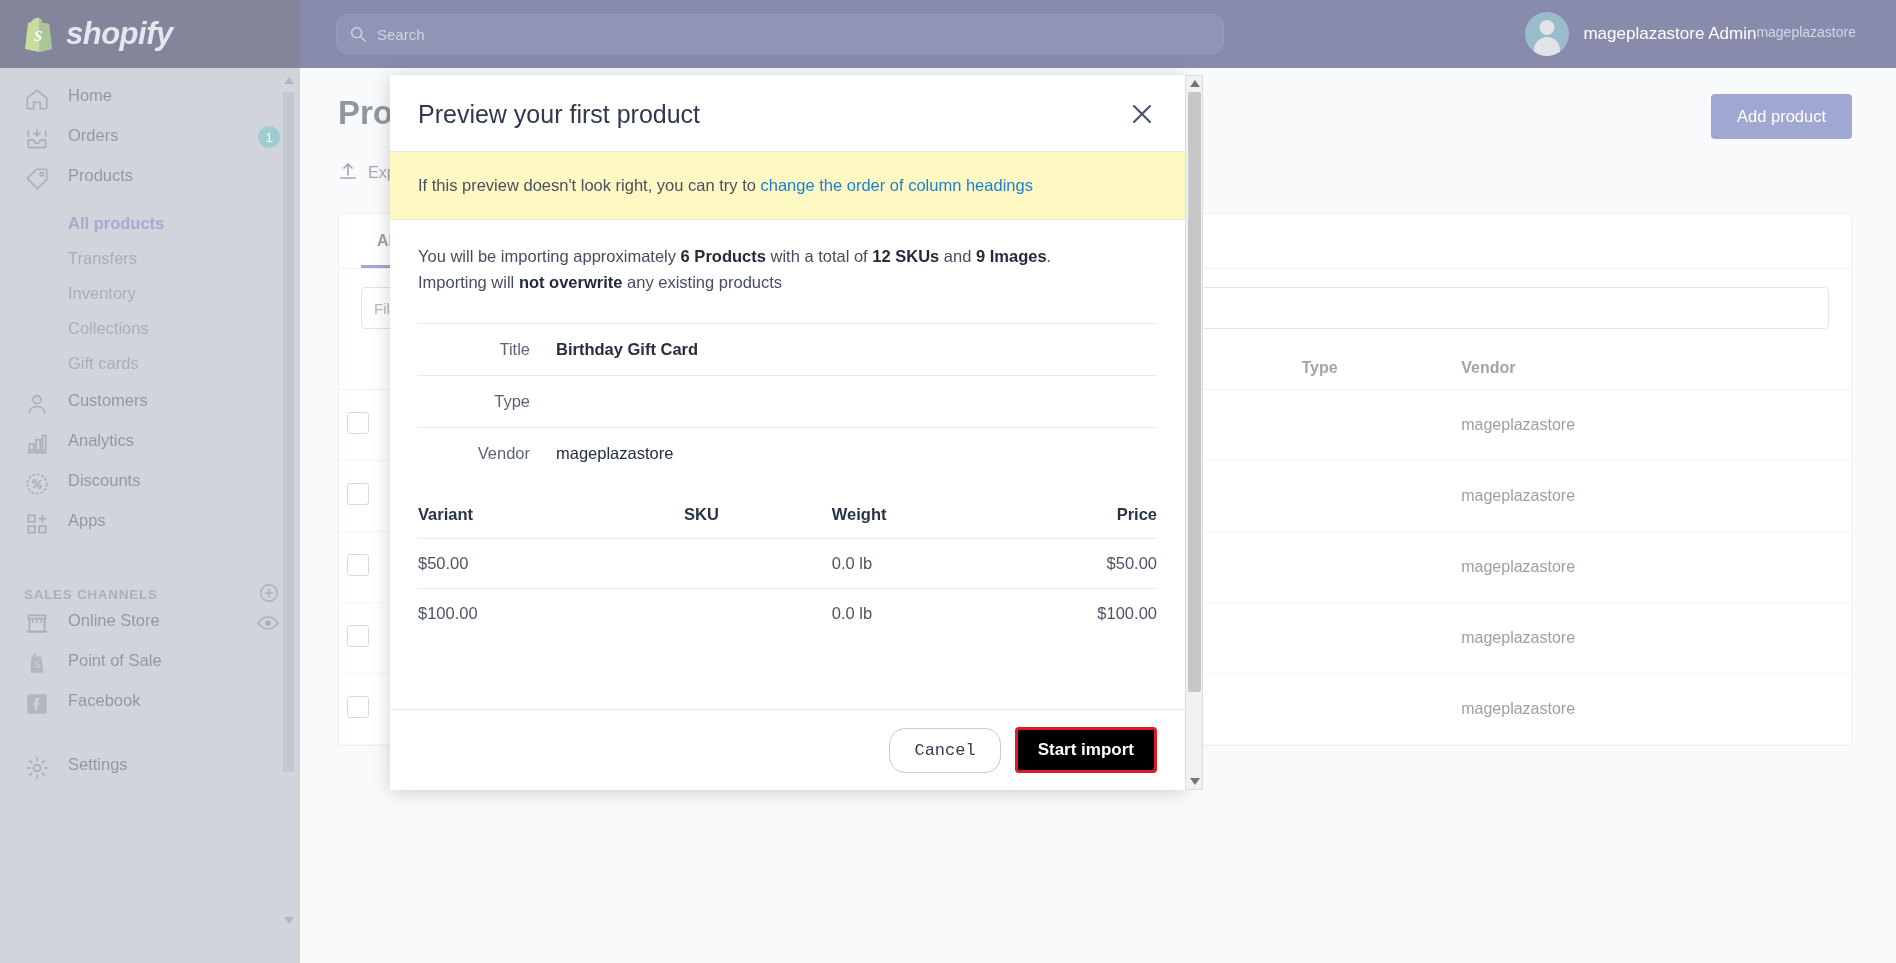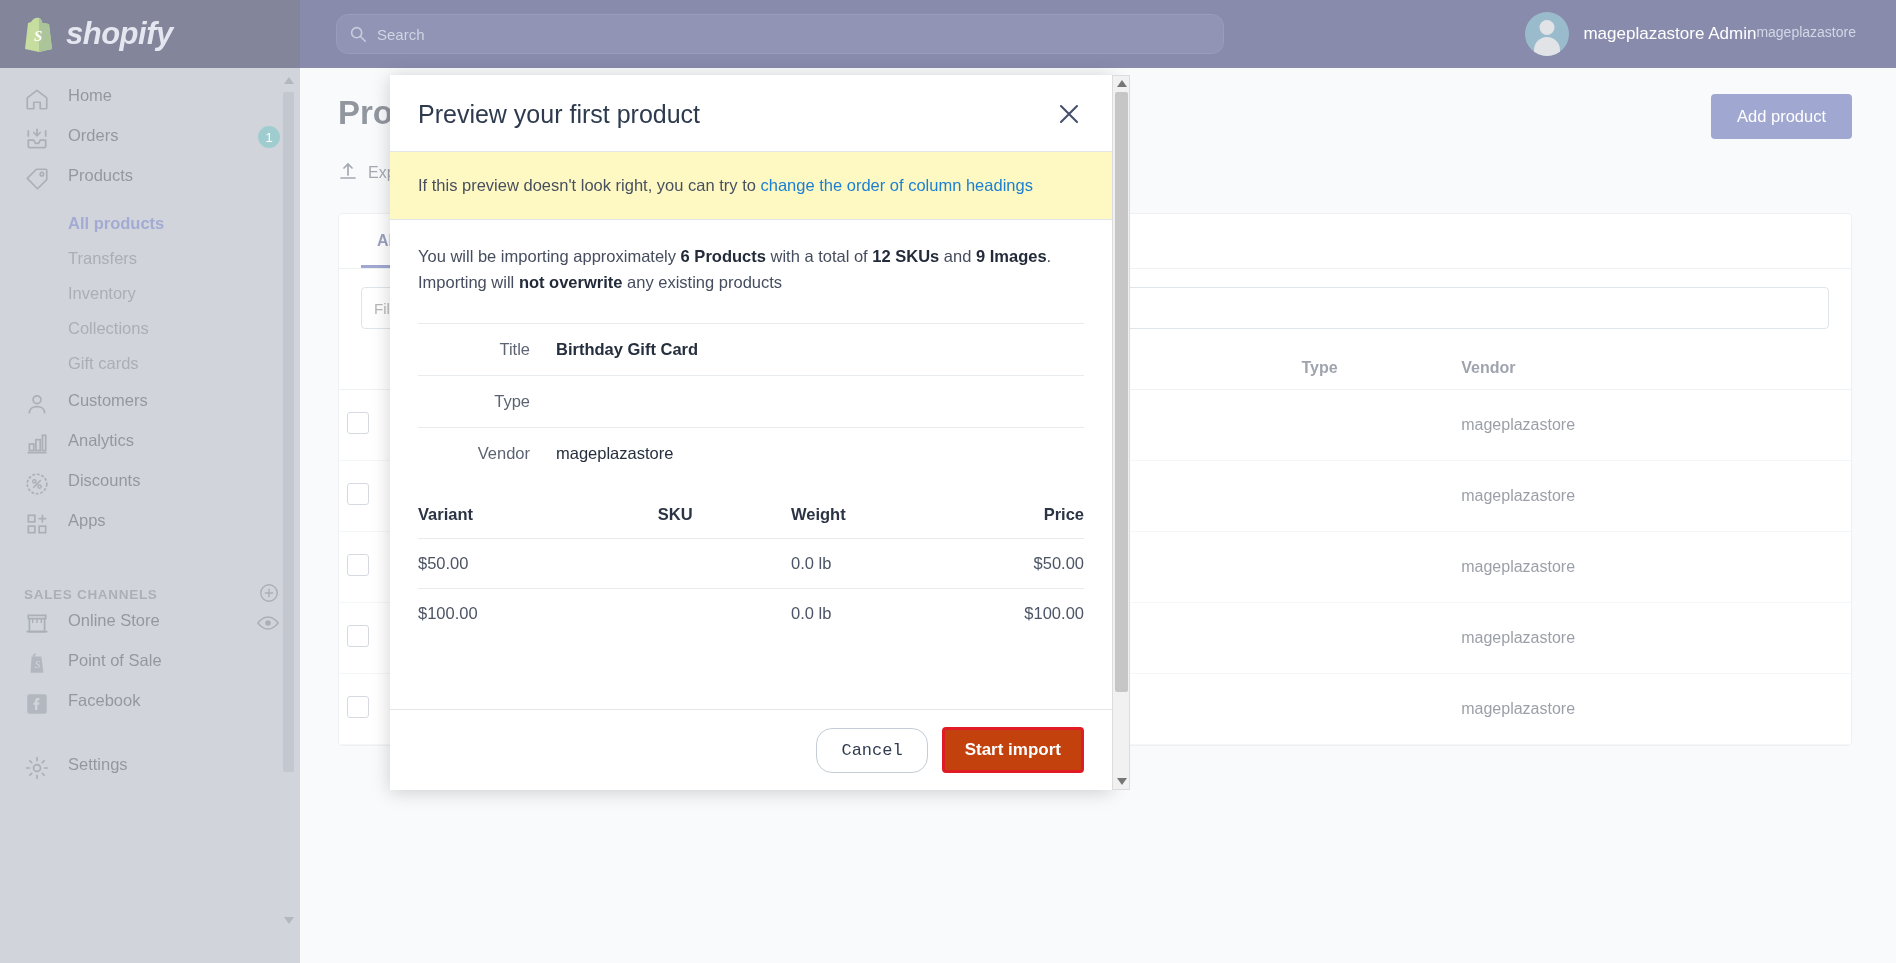--- a/index.html
+++ b/index.html
@@ -147,21 +147,21 @@
     background: #fff; display: inline-block;
   }
   .thumb-sq { width: 42px; height: 42px; background: #2f855a; border-radius: 3px; }
 
   
   .overlay {
     position: absolute; inset: 0; background: rgba(255,255,255,0.48); z-index: 8;
   }
   .modal {
     position: absolute; left: 390px; top: 75px;
-    width: 722px; height: 715px;
+    width: 795px; height: 715px;
     background: #ffffff; z-index: 10;
     box-shadow: 0 2px 18px rgba(0,0,0,.18);
     display: flex; flex-direction: column;
   }
   .modal-header {
     display: flex; align-items: center; padding: 24px 28px 22px 28px;
     border-bottom: 1px solid #e4e7ea;
   }
   .modal-title { font-size: 25px; color: #2e3a4e; }
   .close-btn {
@@ -209,21 +209,21 @@
   .modal-footer {
     border-top: 1px solid #e4e7ea; padding: 17px 28px;
     display: flex; justify-content: flex-end; align-items: center; gap: 14px;
   }
   .btn-cancel {
     background: #fff; border: 1px solid #c4cdd5; border-radius: 16px;
     padding: 12px 24px; font-size: 17px; color: #2f3b4e;
     font-family: Liberation Mono, monospace; cursor: pointer;
   }
   .btn-start {
-    background: #c2410c; border: 3px solid #e01b24; border-radius: 4px;
+    background: #000000; border: 3px solid #e01b24; border-radius: 4px;
     padding: 10px 20px; font-size: 17px; color: #fff; font-weight: bold;
     font-family: "Liberation Sans", sans-serif; cursor: pointer;
   }
   .modal-scrollbar {
     position: absolute; right: -18px; top: 0; width: 18px; height: 715px;
     background: #f1f1f1; border: 1px solid #dcdcdc;
   }
   .modal-scrollbar .thumb {
     position: absolute; top: 16px; left: 2px; width: 13px; height: 600px;
     background: #c6c6c6; border-radius: 2px;

